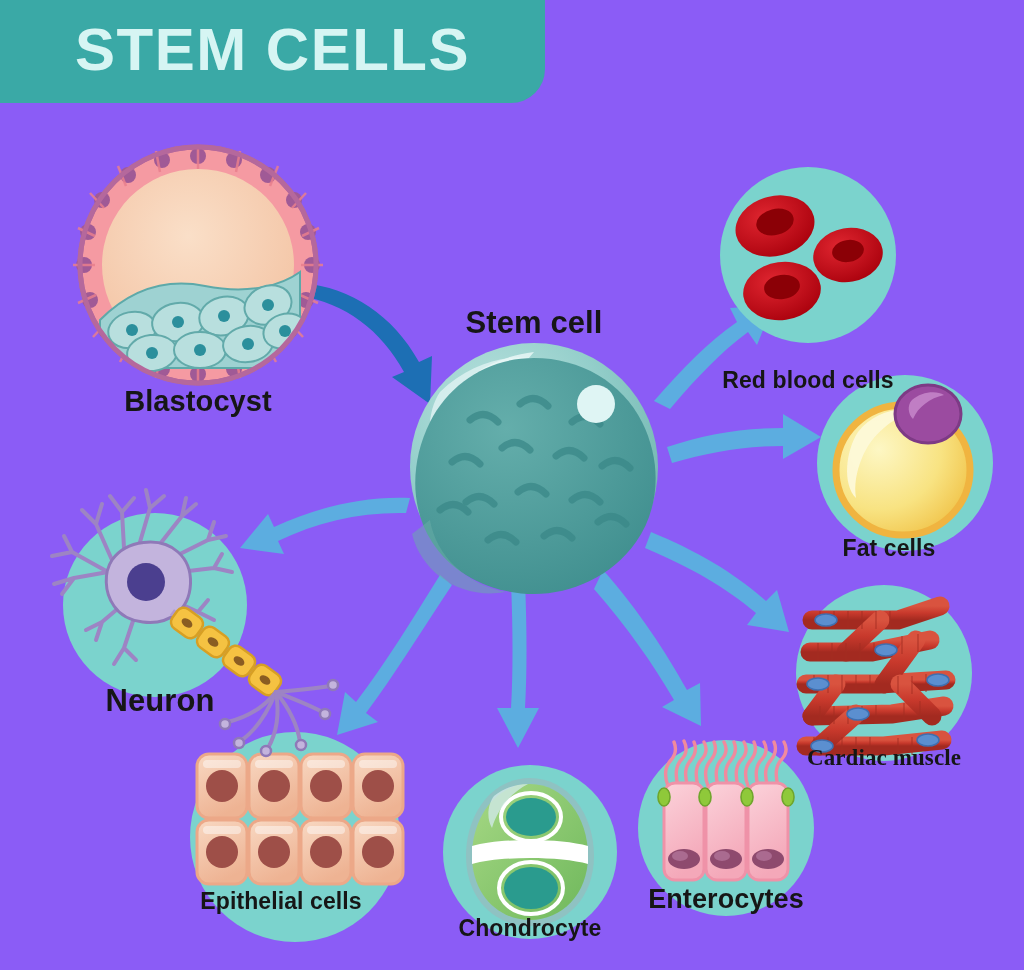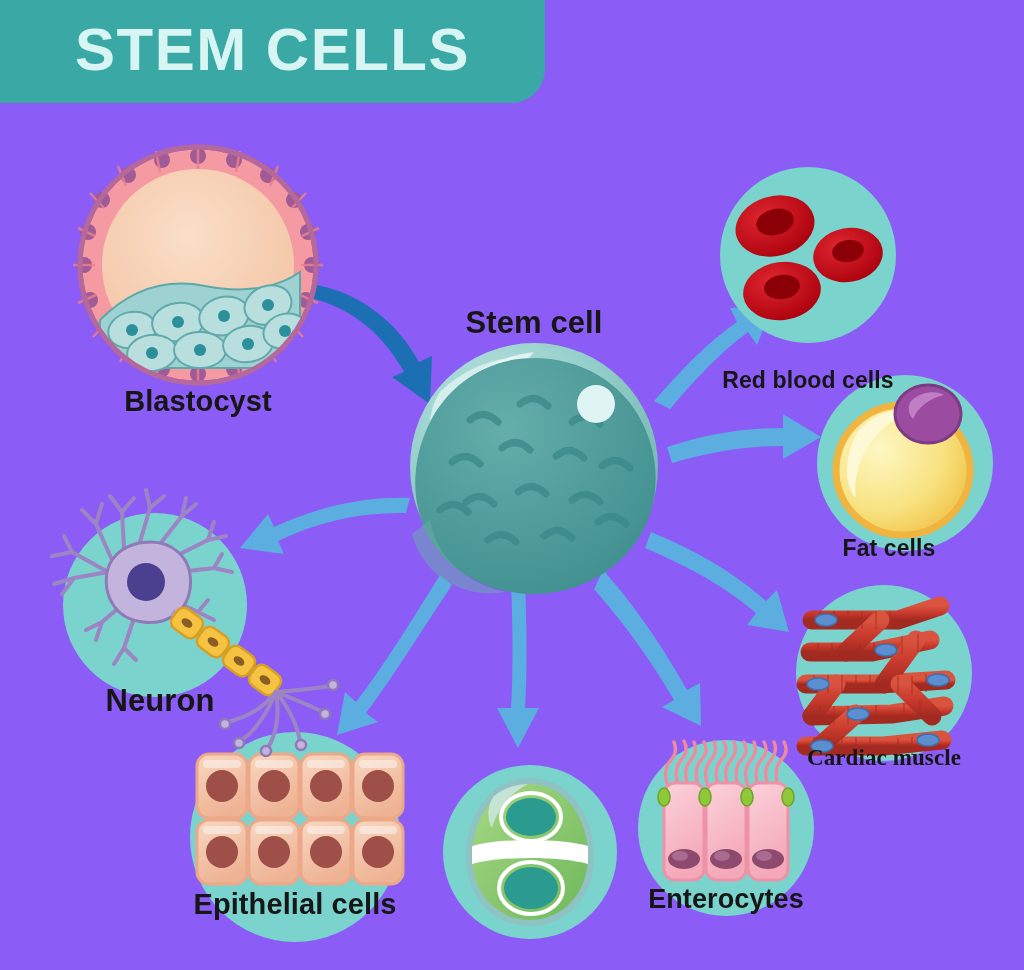--- a/index.html
+++ b/index.html
@@ -439,18 +439,19 @@
   <div class="node-label" style="left:43px; top:385px; width:310px; font-size:29px;">Blastocyst</div>
 
   <div class="node-label" style="left:688px; top:331px; width:240px; font-size:23px;margin-top:36px;">Red blood cells</div>
 
   <div class="node-label" style="left:789px; top:535px; width:200px; font-size:23px;">Fat cells</div>
 
   <div class="node-label" style="left:774px; top:745px; width:220px; font-size:23px;font-family:Liberation Serif, serif;">Cardiac muscle</div>
 
   <div class="node-label" style="left:626px; top:884px; width:200px; font-size:27px;">Enterocytes</div>
 
-
-  <div class="node-label" style="left:185px; top:888px; width:220px; font-size:29px;">Epithelial cells</div>
+  <div class="node-label" style="left:430px; top:915px; width:200px; font-size:23px;">Chondrocyte</div>
+
+  <div class="node-label" style="left:171px; top:888px; width:220px; font-size:23px;">Epithelial cells</div>
 
   <div class="node-label" style="left:95px; top:683px; width:130px; font-size:31px;">Neuron</div>
 
 </div>
 
 </body></html>

